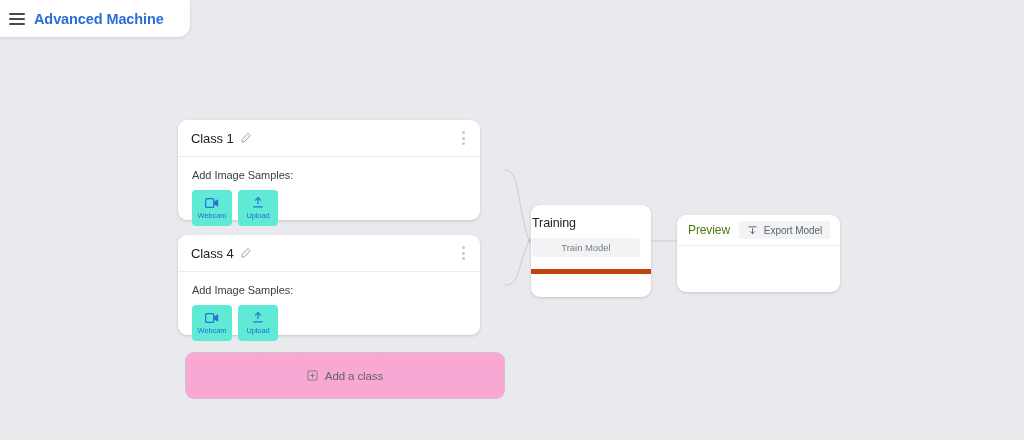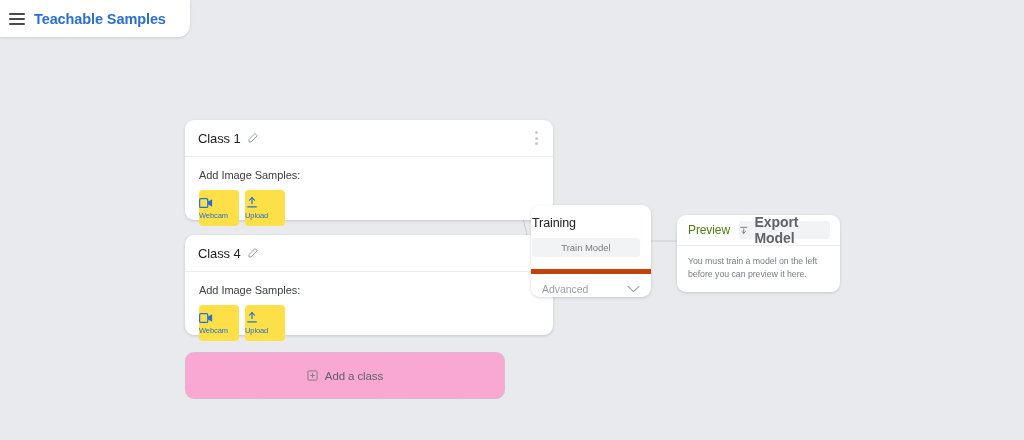--- a/index.html
+++ b/index.html
@@ -70,22 +70,22 @@
     position: absolute;
     background: #ffffff;
     border-radius: 9px;
     box-shadow: 0 1px 3px rgba(60,64,67,0.20);
     z-index: 3;
     box-sizing: border-box;
   }
 
   
   .class-card {
-    left: 185px;
-    width: 368px;
+    left: 178px;
+    width: 302px;
   }
   #class-card-0 { top: 120px; height: 100px; }
   #class-card-1 { top: 235px; height: 100px; }
 
   .class-card-header {
     height: 37px;
     display: flex;
     align-items: center;
     padding: 0 12px 0 13px;
     border-bottom: 1px solid #ececec;
@@ -128,24 +128,25 @@
     letter-spacing: -0.05px;
   }
   .sample-buttons {
     display: flex;
     gap: 6px;
     margin-top: 9px;
   }
   .sample-btn {
     width: 40px;
     height: 36px;
-    background: #fde047;
+    background: #5eead4;
     border-radius: 4px;
     display: flex;
     flex-direction: column;
+    align-items: center;
     justify-content: center;
     gap: 2px;
     cursor: pointer;
   }
   .sample-btn .btn-label {
     font-size: 7.5px;
     color: #2a6fd6;
     letter-spacing: -0.1px;
   }
 
@@ -244,45 +245,44 @@
     flex: 1;
     background: #f1f3f4;
     border-radius: 3px;
     display: flex;
     align-items: center;
     justify-content: center;
     gap: 6px;
     cursor: pointer;
   }
   #export-model-label {
-    font-size: 14px;
+    font-size: 10px;
     color: #5f6368;
     letter-spacing: -0.05px;
-    font-weight: bold;
   }
   .preview-body {
     padding: 9px 11px 0 11px;
   }
   .preview-hint {
     font-size: 8.8px;
     color: #7a7d80;
     line-height: 1.45;
     letter-spacing: -0.05px;
   }
 </style>
 </head>
 <body>
 
 <div id="app-header">
   <div class="hamburger">
     <span></span>
       <span></span>
       <span></span>
   </div>
-  <div id="brand-title">Teachable Samples</div>
+  <div id="brand-title">Advanced Machine</div>
 </div>
 
 <svg id="connectors" viewBox="0 0 1024 440">
   <path d="M505 170 C 520 170, 516 200, 529 241" fill="none" stroke="#c9ccd0" stroke-width="1"></path>
   <path d="M505 285 C 520 285, 516 270, 529 241" fill="none" stroke="#c9ccd0" stroke-width="1"></path>
   <path d="M651 241 L 677 241" fill="none" stroke="#c9ccd0" stroke-width="1"></path>
   <circle cx="530" cy="241" r="2.2" fill="#c9ccd0"></circle>
 </svg>
 
 <div class="card class-card" id="class-card-0">
@@ -367,38 +367,27 @@
   <span id="add-class-label">Add a class</span>
 </div>
 
 <div class="card" id="training-card">
   <div class="training-top">
     <div id="training-title">Training</div>
     <div id="train-model-button">
       <span id="train-model-label">Train Model</span>
     </div>
   </div>
-  <div id="advanced-row">
-    <span id="advanced-label">Advanced</span>
-    <span class="spacer"></span>
-    <svg width="13" height="8" viewBox="0 0 24 14" fill="none" stroke="#9aa0a6" stroke-width="2" stroke-linecap="round" stroke-linejoin="round">
-      <path d="M2 2l10 10L22 2"></path>
-    </svg>
-  </div>
 </div>
 
 <div class="card" id="preview-card">
   <div class="preview-top">
     <span id="preview-title">Preview</span>
     <div id="export-model-button">
       <svg width="11" height="11" viewBox="0 0 24 24" fill="none" stroke="#5f6368" stroke-width="2" stroke-linecap="round" stroke-linejoin="round">
         <path d="M4 4h16"></path>
         <path d="M12 8v11"></path>
         <path d="M7.5 14.5L12 19l4.5-4.5"></path>
       </svg>
       <span id="export-model-label">Export Model</span>
     </div>
   </div>
-  <div class="preview-body">
-    <div class="preview-hint">You must train a model on the left</div>
-    <div class="preview-hint">before you can preview it here.</div>
-  </div>
 </div>
 
 </body></html>

